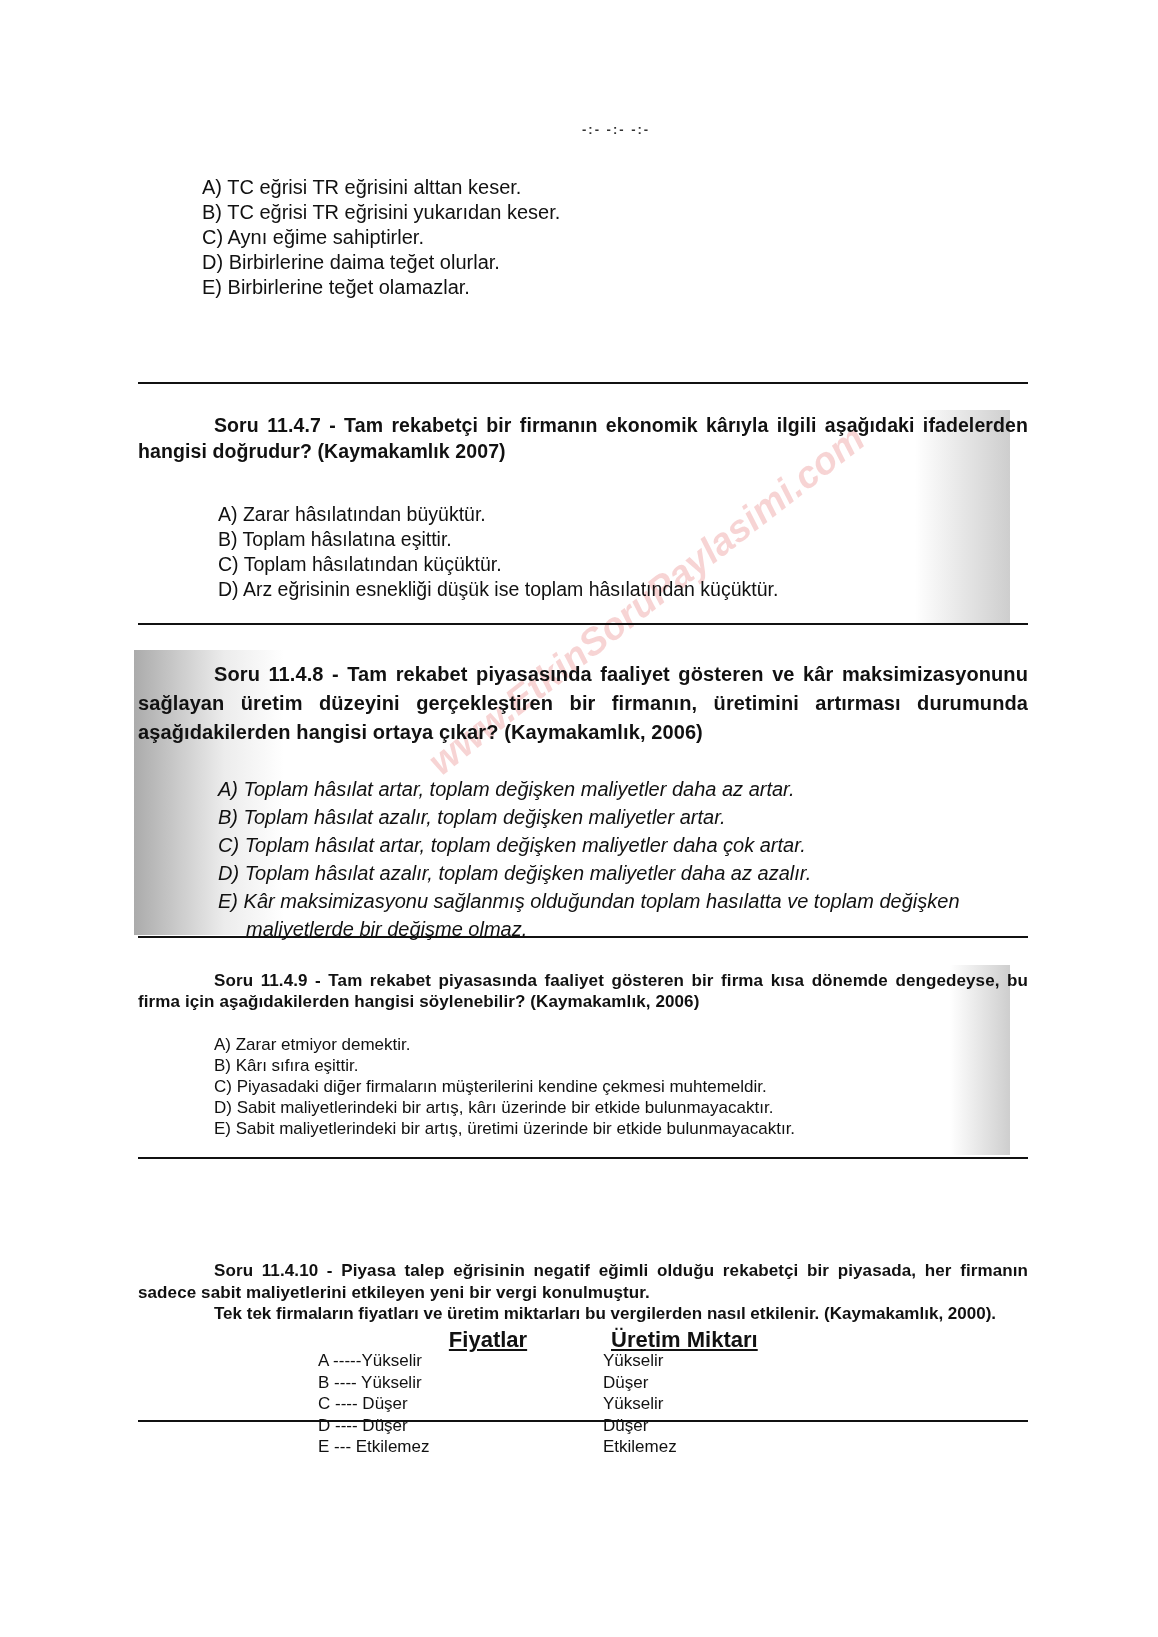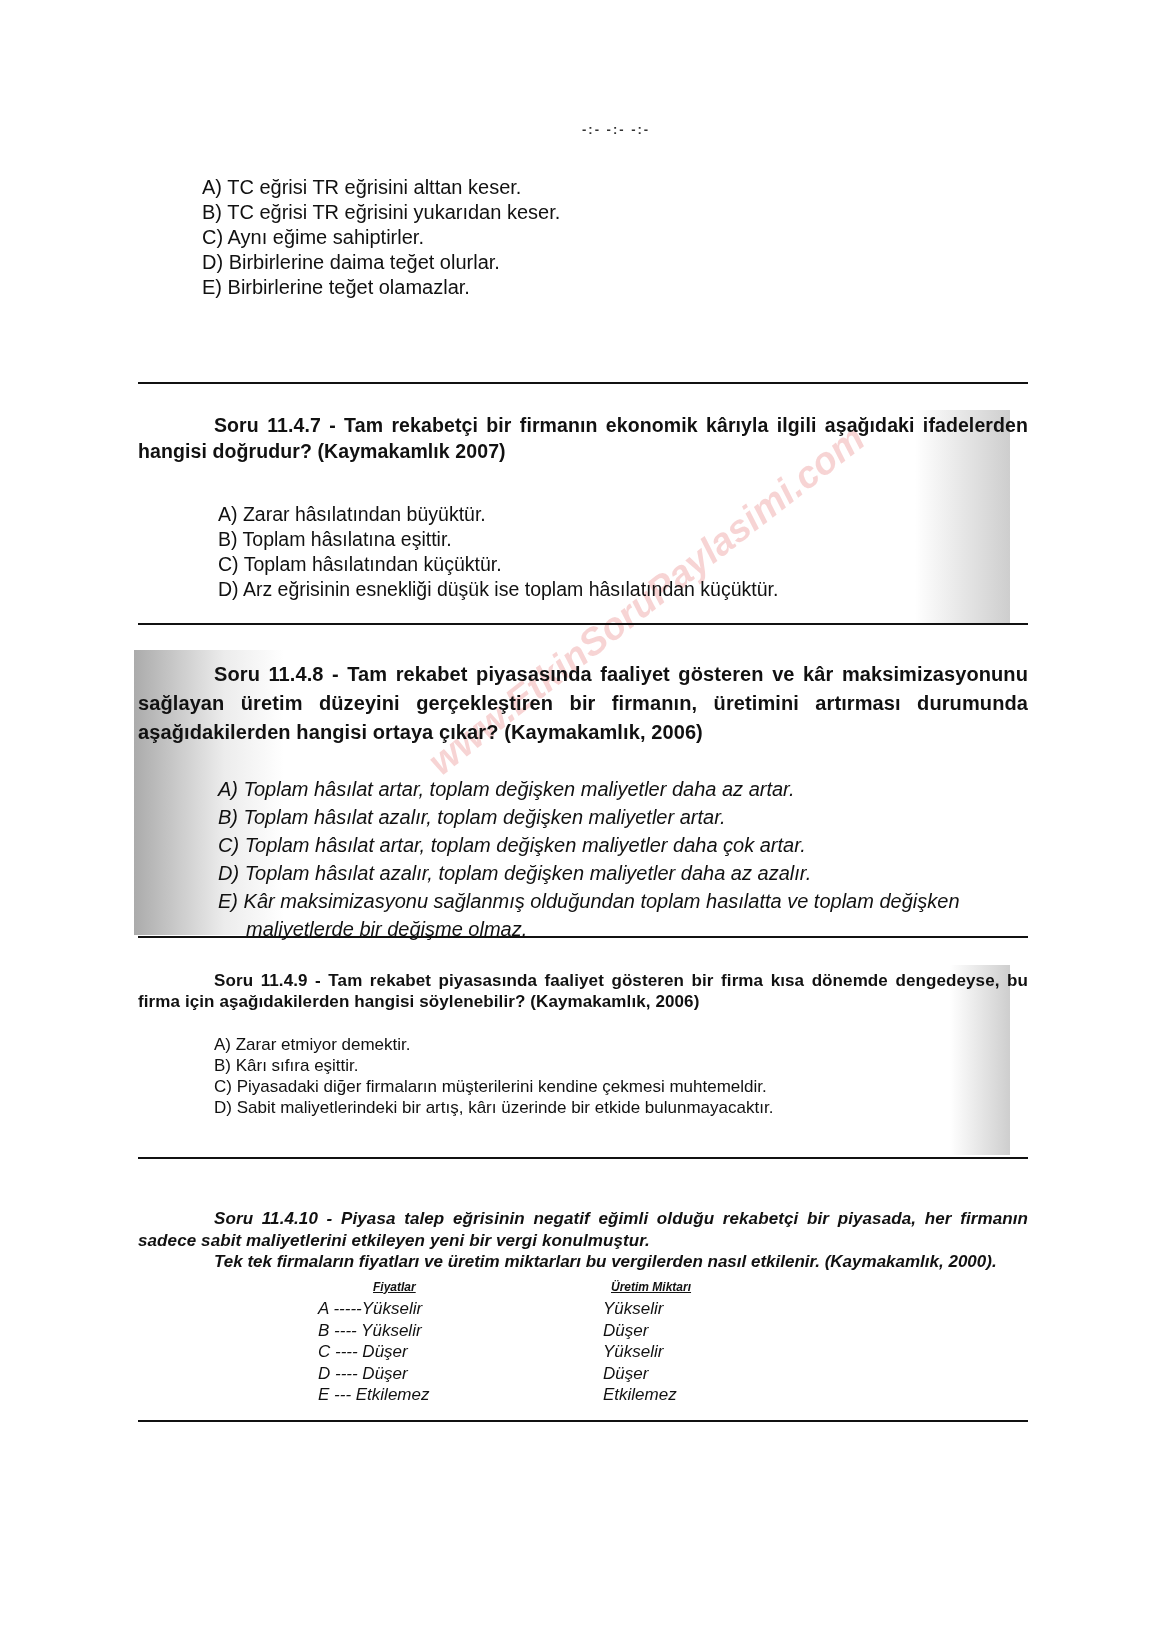--- a/index.html
+++ b/index.html
@@ -70,35 +70,35 @@
     #q3 .q-stem { text-indent: 76px; font-size: 20px; line-height: 29px; }
     #q3 .q-options { margin-top: 28px; padding-left: 80px; font-style: italic; }
     #q3 .q-option { line-height: 28px; font-size: 20px; }
     #q3 .hang { padding-left: 28px; text-indent: -28px; }
     
     #q4 { top: 970px; }
     #q4 .q-stem { font-size: 17px; line-height: 21px; text-indent: 76px; }
     #q4 .q-options { margin-top: 22px; padding-left: 76px; }
     #q4 .q-option { font-size: 17px; line-height: 21px; }
     
-    #q5 { top: 1208px; font-style: italic; }
+    #q5 { top: 1260px; }
     #q5 .q-stem { font-size: 17px; line-height: 21.5px; text-indent: 76px; }
     #q5 .q-stem2 { font-weight: bold; font-size: 17px; line-height: 21.5px; text-indent: 76px; text-align: justify; }
     .answer-table {
       margin-top: 4px;
       margin-left: 180px;
       font-size: 17px;
       line-height: 21.5px;
       border-collapse: collapse;
     }
     .answer-table th {
       font-weight: bold;
       text-decoration: underline;
-      text-align: left;
-      font-size: 12px;
+      text-align: center;
+      font-size: 22px;
     }
     .answer-table td { padding: 0; }
     .col-price { width: 285px; }
     .th-price { padding-left: 55px; }
     .col-qty { padding-left: 8px; }
   </style>
 </head>
 <body>
 
 <div class="shade-right" style="left:915px; top:410px; width:95px; height:215px;"></div>
@@ -143,20 +143,21 @@
 </section>
 <div class="divider" style="top:936px;"></div>
 
 <section class="question" id="q4">
   <p class="q-stem">Soru 11.4.9 - Tam rekabet piyasasında faaliyet gösteren bir firma kısa dönemde dengedeyse, bu firma için aşağıdakilerden hangisi söylenebilir? (Kaymakamlık, 2006)</p>
   <ul class="q-options">
     <li class="q-option">A) Zarar etmiyor demektir.</li>
     <li class="q-option">B)  Kârı sıfıra eşittir.</li>
     <li class="q-option">C) Piyasadaki diğer firmaların müşterilerini kendine çekmesi muhtemeldir.</li>
     <li class="q-option">D) Sabit maliyetlerindeki bir artış, kârı üzerinde bir etkide bulunmayacaktır.</li>
+    <li class="q-option">E) Sabit maliyetlerindeki bir artış, üretimi üzerinde bir etkide bulunmayacaktır.</li>
   </ul>
 </section>
 <div class="divider" style="top:1157px;"></div>
 
 <section class="question" id="q5">
   <p class="q-stem">Soru 11.4.10 - Piyasa talep eğrisinin negatif eğimli olduğu rekabetçi bir piyasada, her firmanın sadece sabit maliyetlerini etkileyen yeni bir vergi konulmuştur.</p>
   <p class="q-stem2">Tek tek firmaların fiyatları ve üretim miktarları bu vergilerden nasıl etkilenir. (Kaymakamlık, 2000).</p>
   <table class="answer-table">
     <thead>
       <tr>

